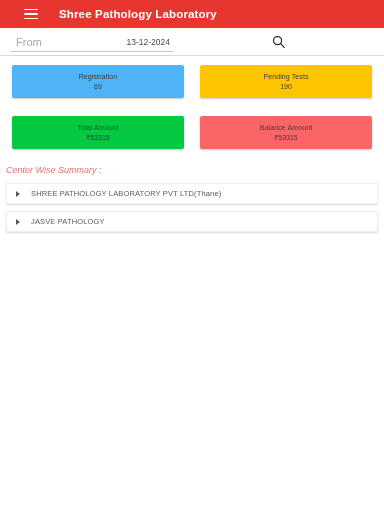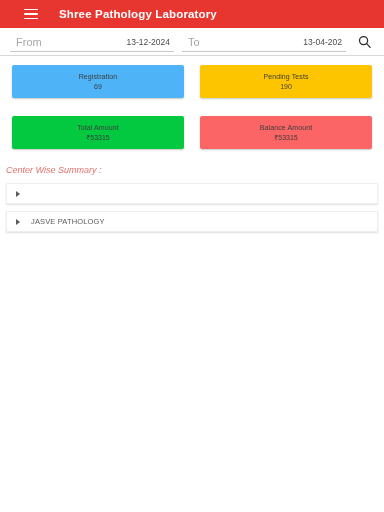--- a/index.html
+++ b/index.html
@@ -166,24 +166,20 @@
     <span></span>
   </div>
   <div class="app-title">Shree Pathology Laboratory</div>
 </div>
 
 <div class="filterbar">
   <div class="date-field from">
     <span class="date-label">From</span>
     <span class="date-value">13-12-2024</span>
   </div>
-  <div class="date-field to">
-    <span class="date-label">To</span>
-    <span class="date-value">13-04-202</span>
-  </div>
   <div class="search-btn">
     <svg width="15" height="15" viewBox="0 0 24 24" fill="none" stroke="#2b2b2b" stroke-width="2">
       <circle cx="10.5" cy="10.5" r="6.5"></circle>
       <line x1="15.5" y1="15.5" x2="21" y2="21.5" stroke-linecap="round"></line>
     </svg>
   </div>
 </div>
 
 <div class="cards">
 
@@ -208,20 +204,21 @@
   </div>
 
 </div>
 
 <div class="section-heading">Center Wise Summary :</div>
 
 <div class="accordion">
 
   <div class="acc-item">
     <span class="acc-arrow"></span>
+    <span class="acc-label">SHREE PATHOLOGY LABORATORY PVT LTD(Thane)</span>
   </div>
 
   <div class="acc-item">
     <span class="acc-arrow"></span>
     <span class="acc-label">JASVE PATHOLOGY</span>
   </div>
 
 </div>
 
 </body></html>

